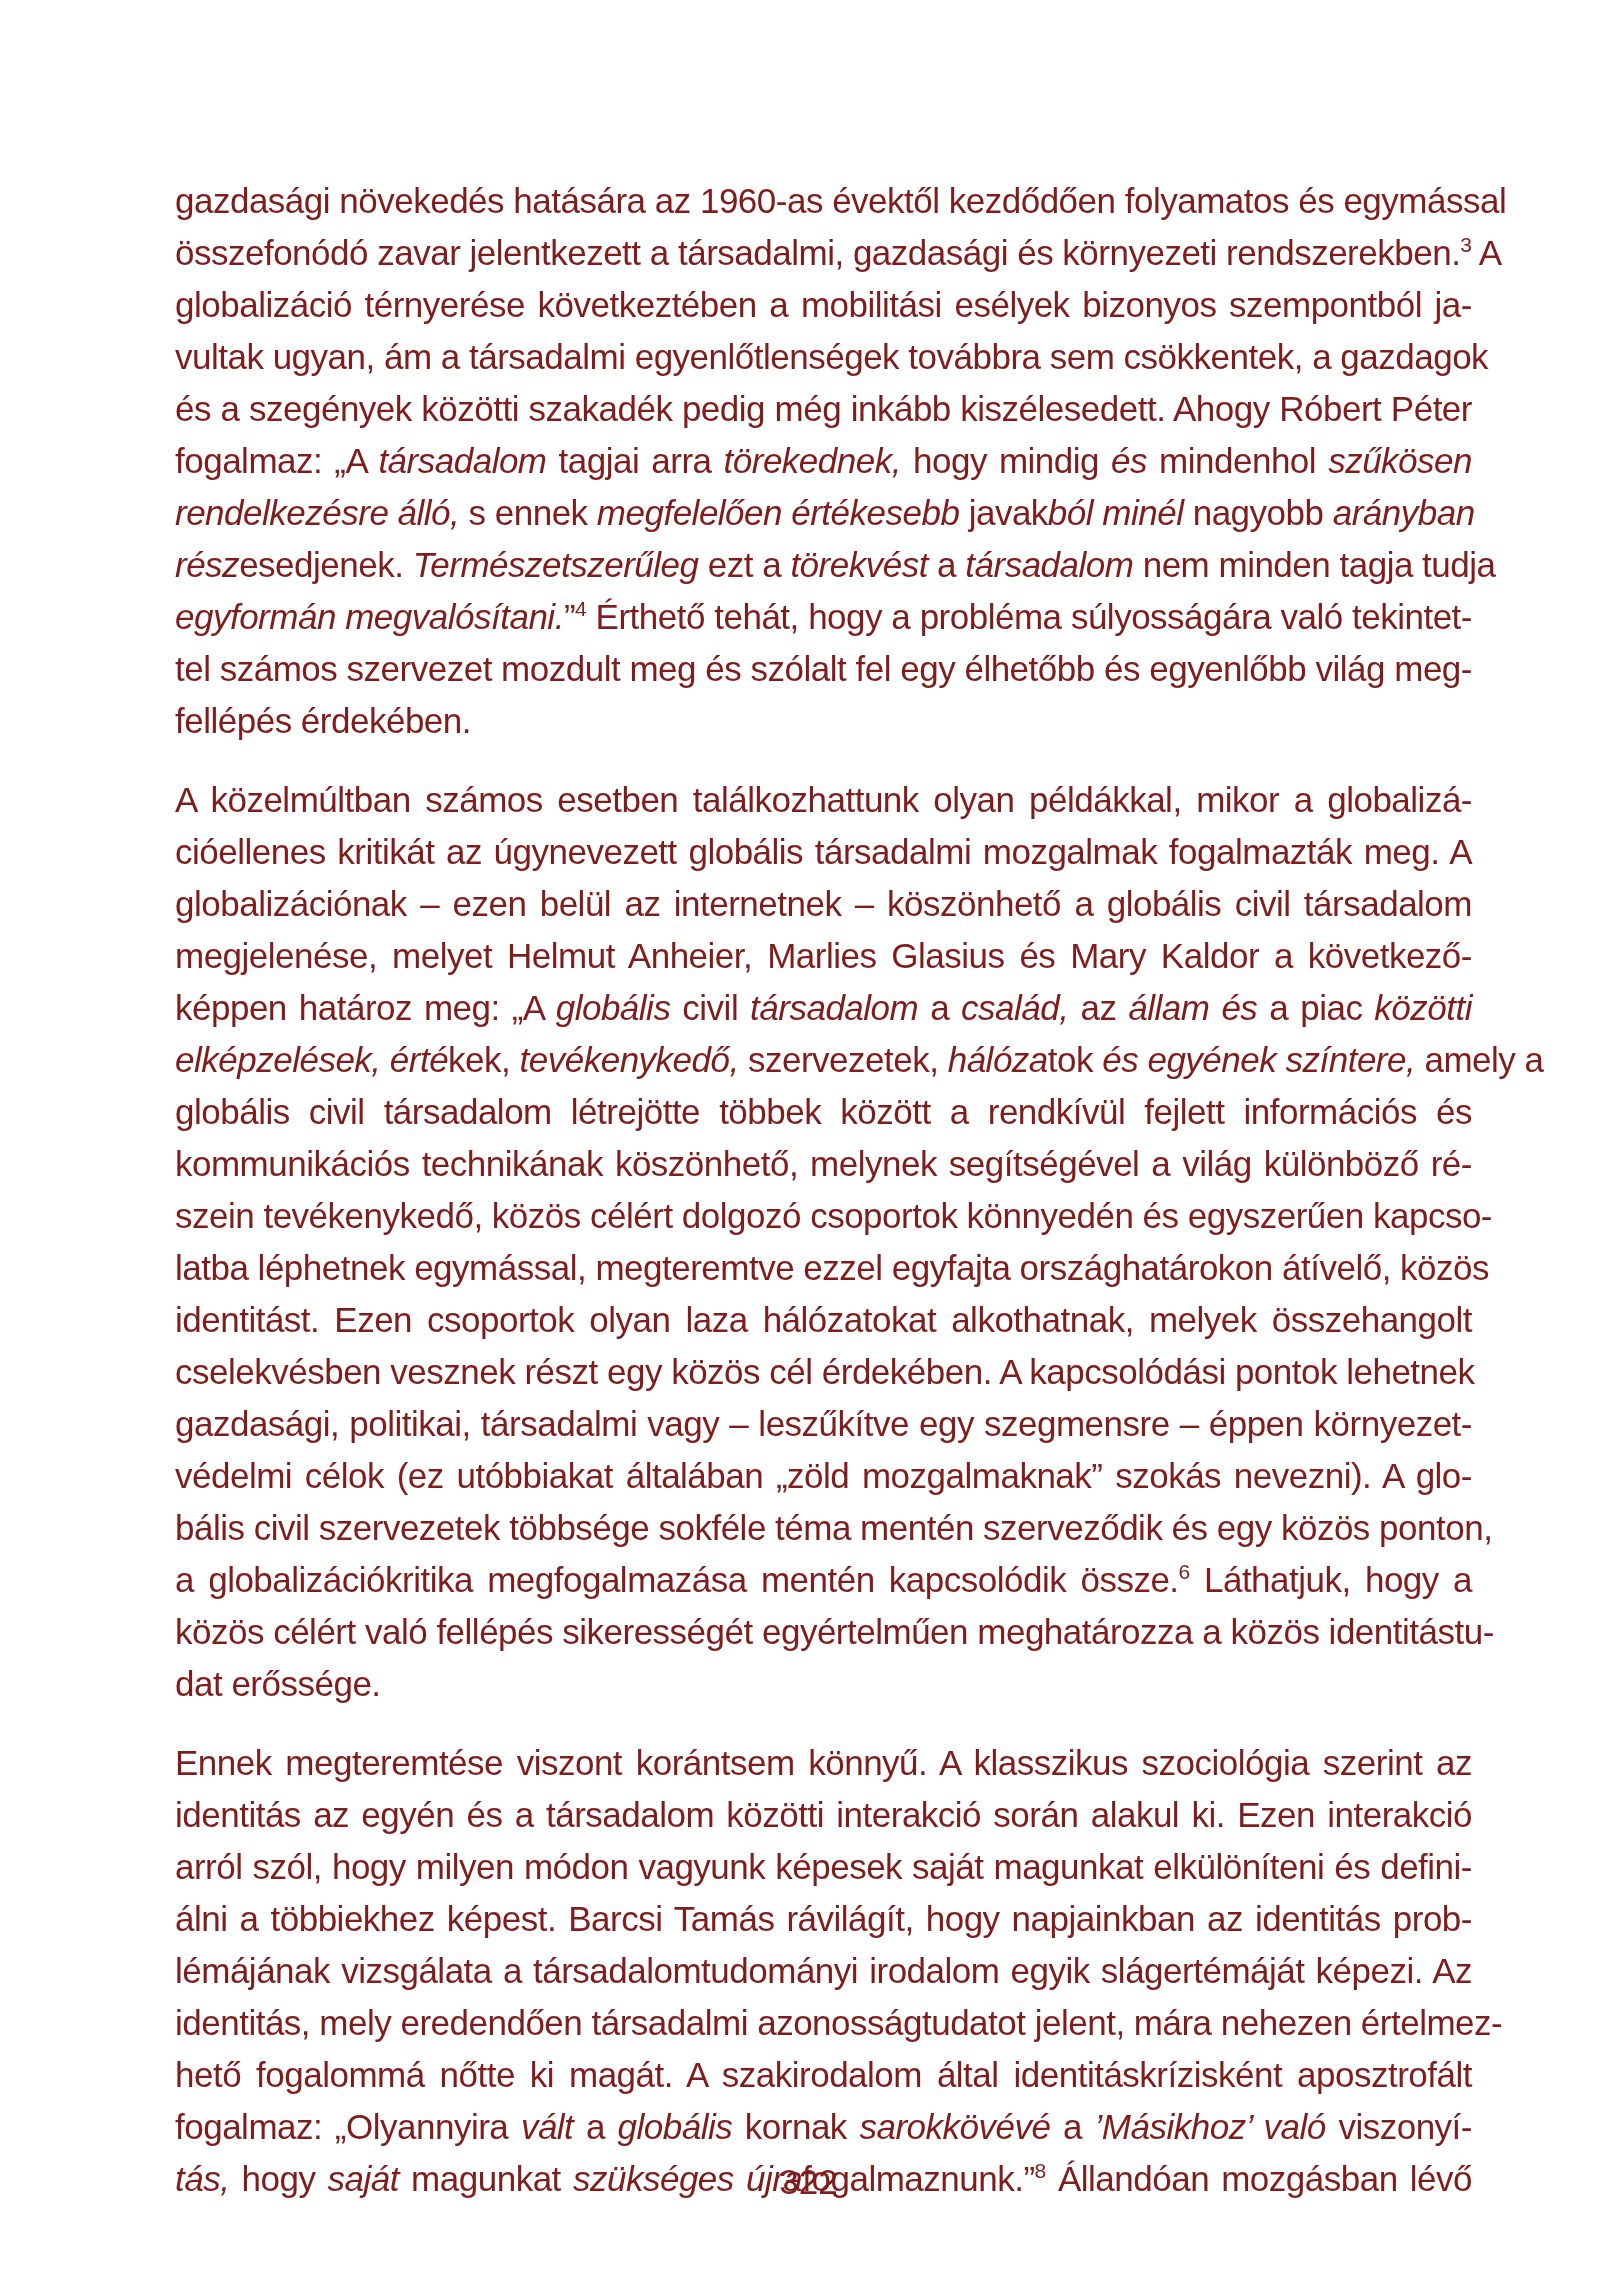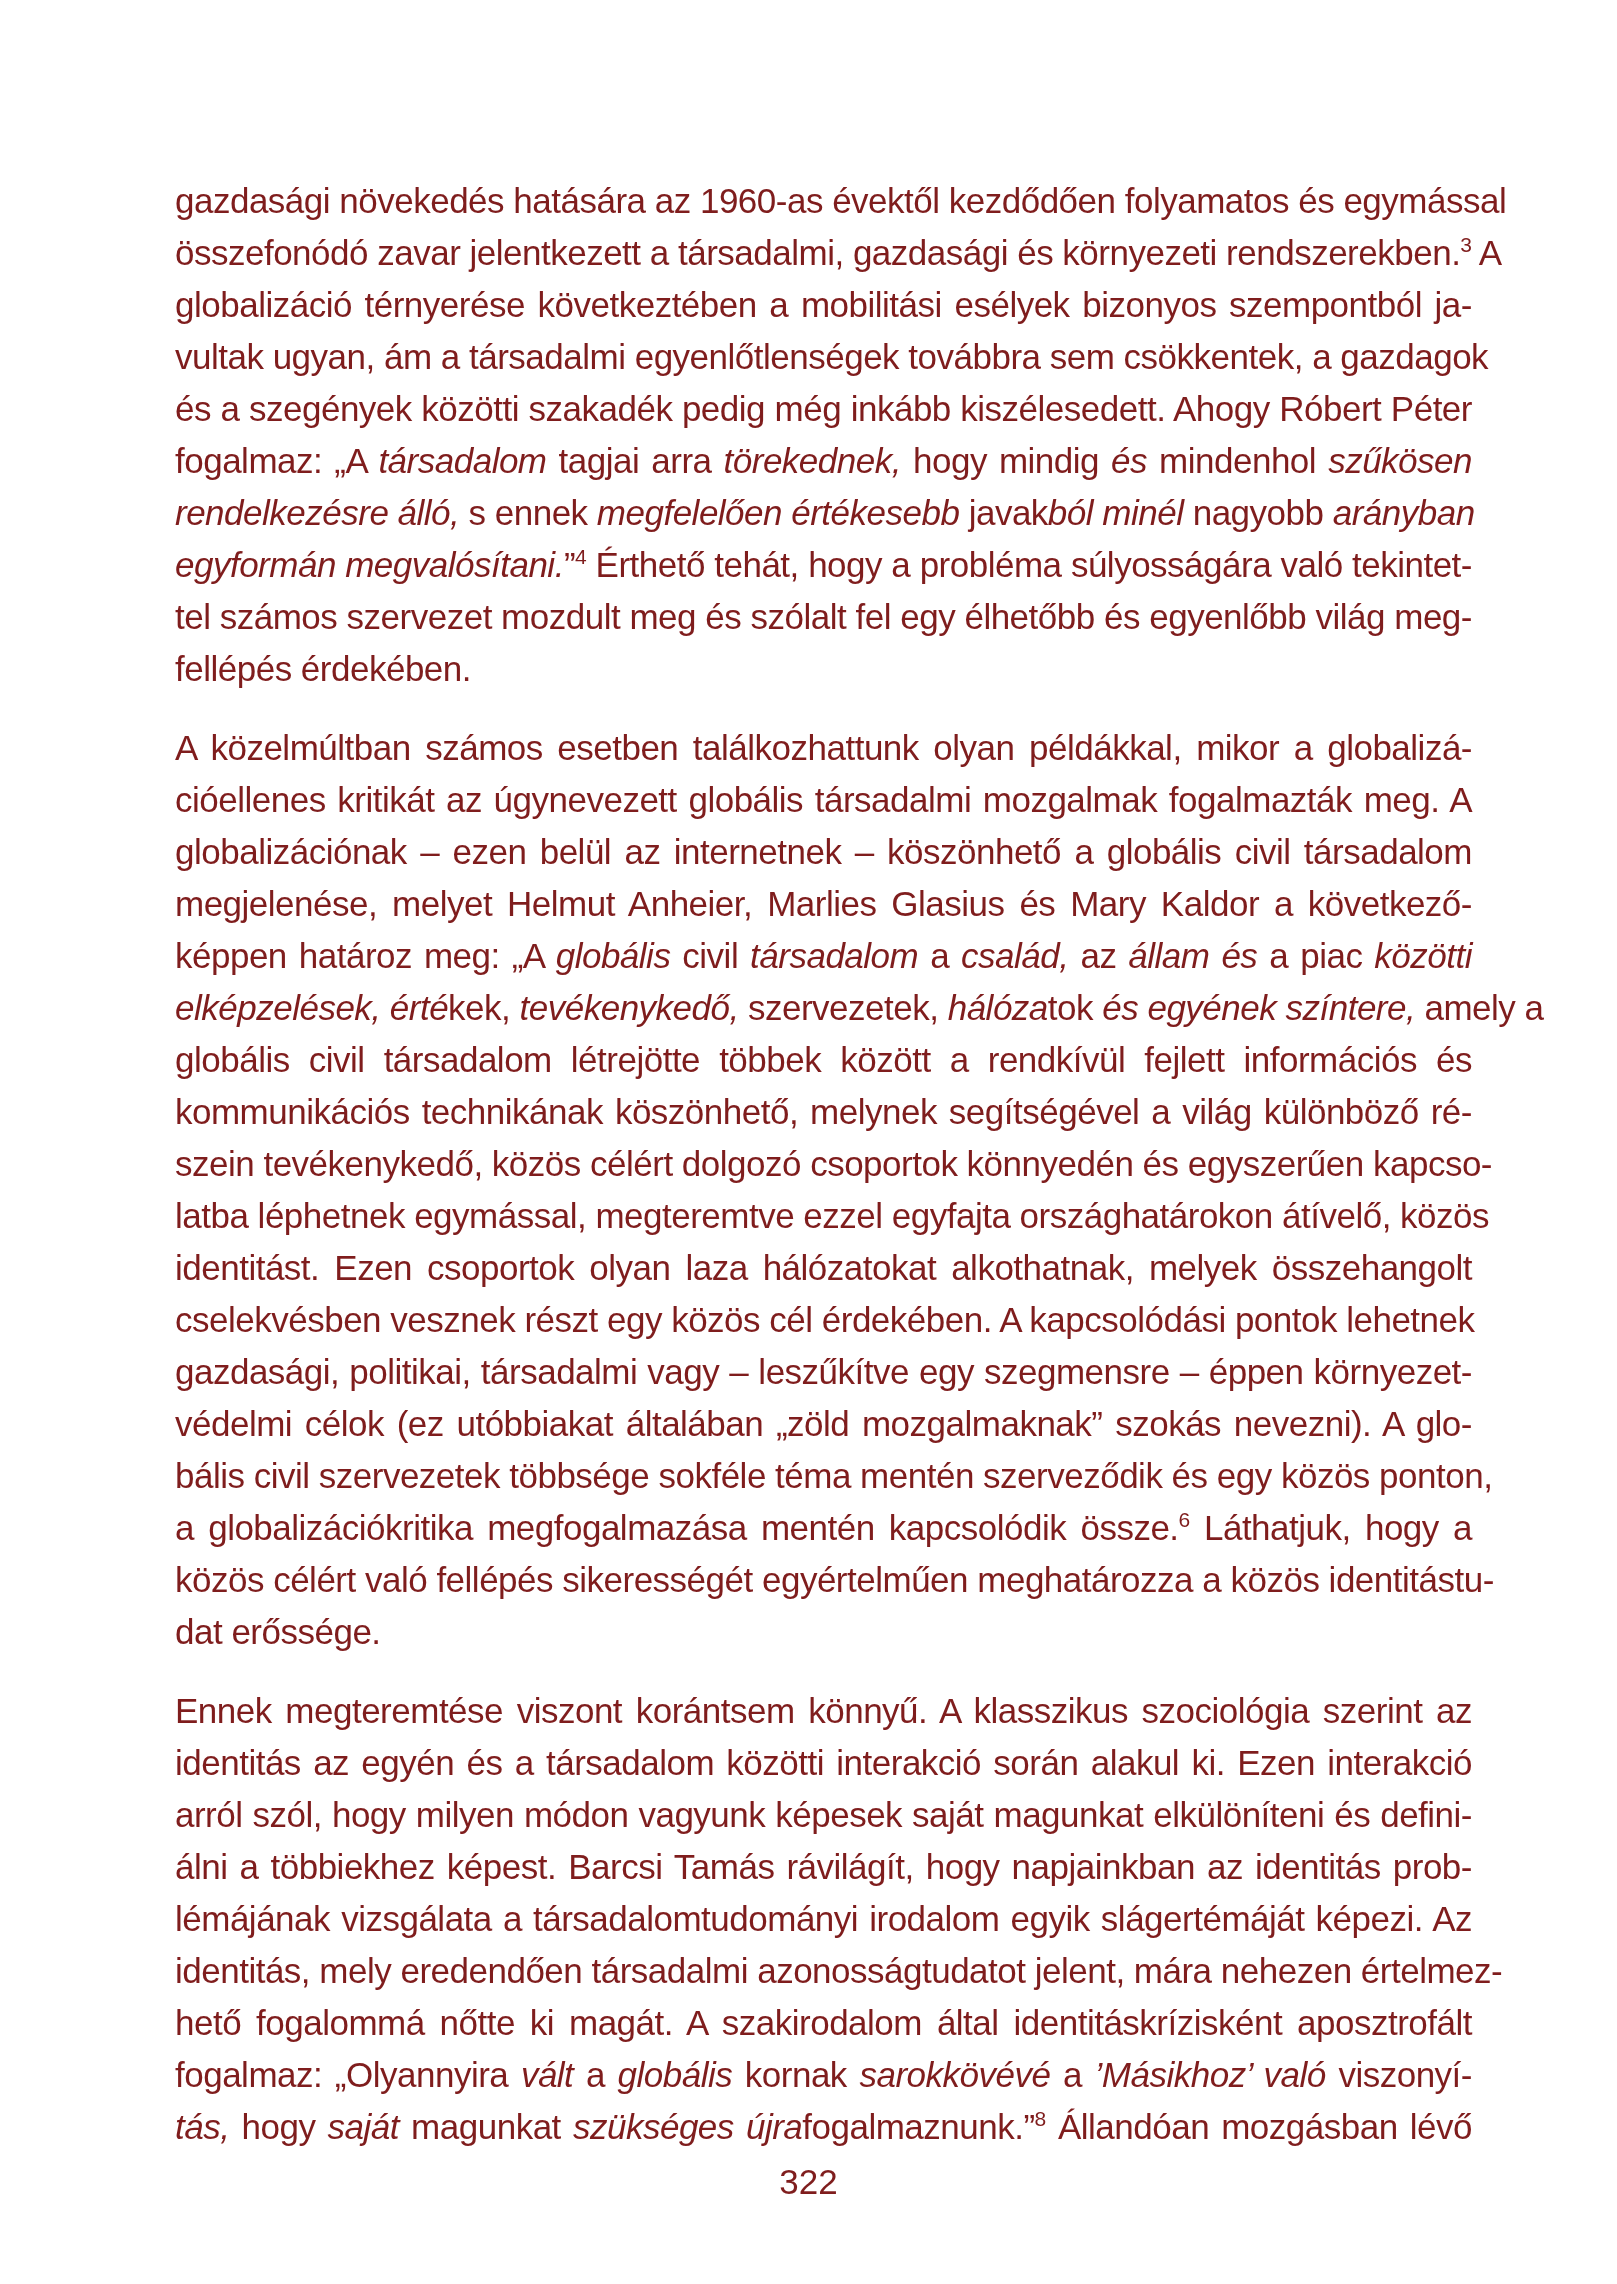--- a/index.html
+++ b/index.html
@@ -33,20 +33,21 @@
 <div class="page">
   <div class="text-block" id="text-block">
       <div class="paragraph">
         <span class="line"><span>gazdasági növekedés hatására az 1960-as évektől kezdődően folyamatos és egymással</span></span>
         <span class="line"><span>összefonódó zavar jelentkezett a társadalmi, gazdasági és környezeti rendszerekben.</span><sup class="fn">3</sup><span> A</span></span>
         <span class="line"><span>globalizáció térnyerése következtében a mobilitási esélyek bizonyos szempontból ja-</span></span>
         <span class="line"><span>vultak ugyan, ám a társadalmi egyenlőtlenségek továbbra sem csökkentek, a gazdagok</span></span>
         <span class="line"><span>és a szegények közötti szakadék pedig még inkább kiszélesedett. Ahogy Róbert Péter</span></span>
         <span class="line"><span>fogalmaz: „A </span><span class="seg-i">társadalom</span><span> tagjai arra </span><span class="seg-i">törekednek,</span><span> hogy mindig </span><span class="seg-i">és</span><span> mindenhol </span><span class="seg-i">szűkösen</span></span>
         <span class="line"><span class="seg-i">rendelkezésre álló,</span><span> s ennek </span><span class="seg-i">megfelelően értékesebb</span><span> javak</span><span class="seg-i">ból minél</span><span> nagyobb </span><span class="seg-i">arányban</span></span>
+        <span class="line"><span class="seg-i">rész</span><span>esedjenek. </span><span class="seg-i">Természetszerűleg</span><span> ezt a </span><span class="seg-i">törekvést</span><span> a </span><span class="seg-i">társadalom</span><span> nem minden tagja tudja</span></span>
         <span class="line"><span class="seg-i">egyformán megvalósítani.</span><span>”</span><sup class="fn">4</sup><span> Érthető tehát, hogy a probléma súlyosságára való tekintet-</span></span>
         <span class="line"><span>tel számos szervezet mozdult meg és szólalt fel egy élhetőbb és egyenlőbb világ meg-</span></span>
         <span class="line last"><span>fellépés érdekében.</span></span>
       </div>
       <div class="paragraph">
         <span class="line"><span>A közelmúltban számos esetben találkozhattunk olyan példákkal, mikor a globalizá-</span></span>
         <span class="line"><span>cióellenes kritikát az úgynevezett globális társadalmi mozgalmak fogalmazták meg. A</span></span>
         <span class="line"><span>globalizációnak – ezen belül az internetnek – köszönhető a globális civil társadalom</span></span>
         <span class="line"><span>megjelenése, melyet Helmut Anheier, Marlies Glasius és Mary Kaldor a következő-</span></span>
         <span class="line"><span>képpen határoz meg: „A </span><span class="seg-i">globális</span><span> civil </span><span class="seg-i">társadalom</span><span> a </span><span class="seg-i">család,</span><span> az </span><span class="seg-i">állam és</span><span> a piac </span><span class="seg-i">közötti</span></span>

